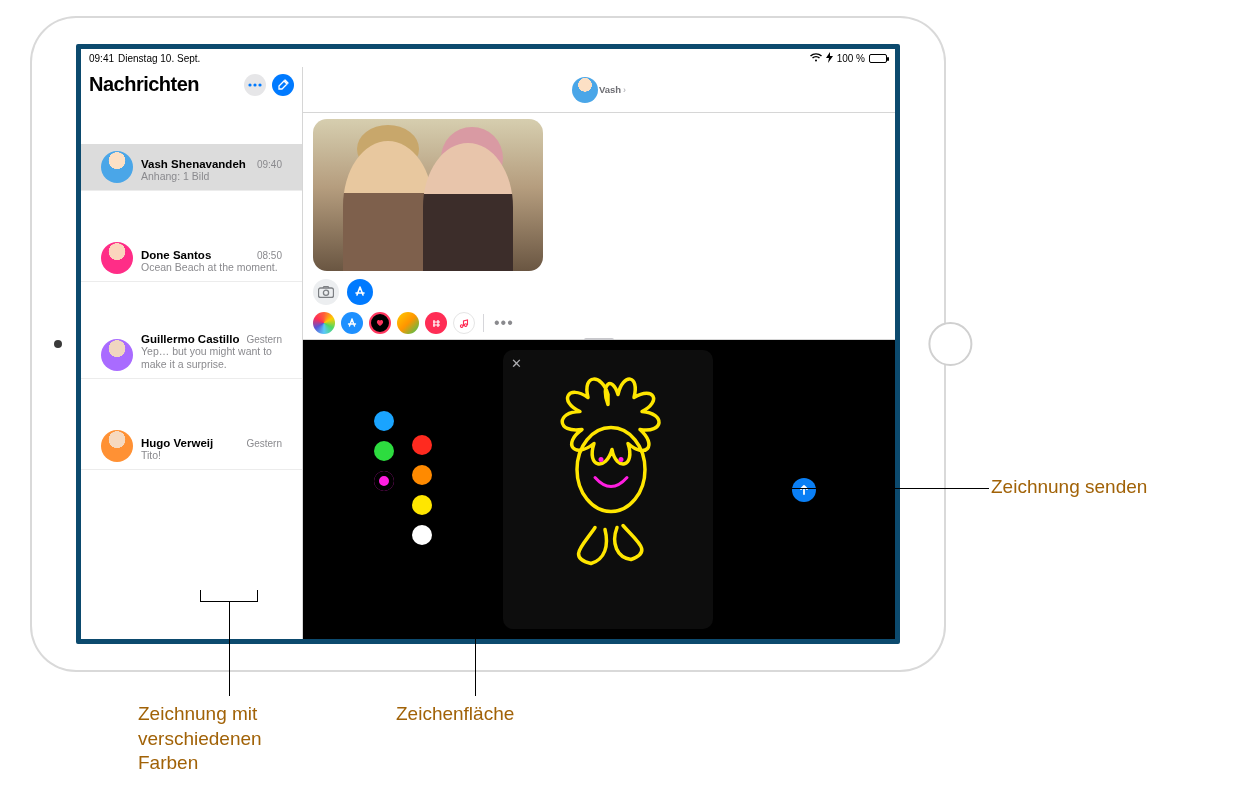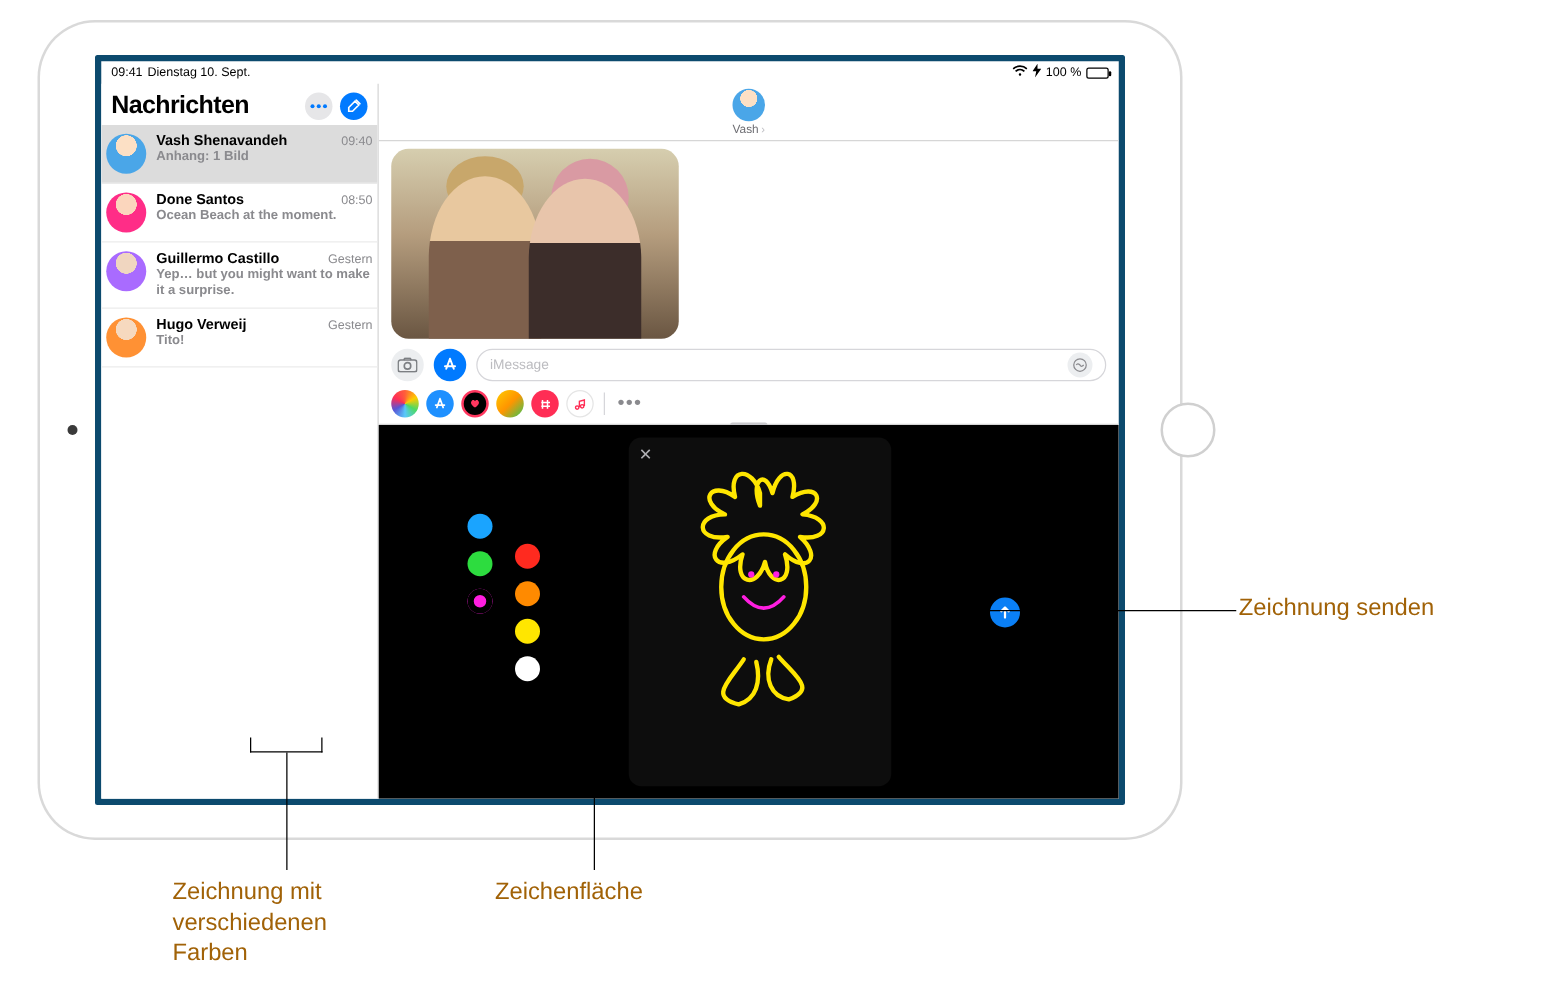--- a/index.html
+++ b/index.html
@@ -111,53 +111,54 @@
     display: flex; align-items: center; justify-content: center;
     font-size: 12px;
     color: #007aff;
   }
   .circle-btn.gray { background: #e6e6e8; }
   .circle-btn.blue { background: #007aff; color: #fff; }
 
   .convo-list { flex: 1; overflow: hidden; }
   .convo {
     display: flex;
-    padding: 7px 4px;
+    padding: 7px 20px;
     gap: 8px;
     border-bottom: 1px solid #ececec;
-    align-items: flex-start;
+    align-items: flex-end;
+    margin-top: 44px;
   }
   .convo.active { background: #dcdcdc; }
   .avatar {
     width: 32px; height: 32px;
     border-radius: 50%;
     flex-shrink: 0;
   }
   .convo-body { flex: 1; min-width: 0; }
   .convo-top { display: flex; justify-content: space-between; align-items: baseline; }
   .convo-name { font-size: 11.5px; font-weight: 600; }
   .convo-time { font-size: 10px; color: #8a8a8e; }
-  .convo-preview { font-size: 10.5px; color: #8a8a8e; line-height: 1.25; font-weight: bold; }
+  .convo-preview { font-size: 10.5px; color: #8a8a8e; line-height: 1.25; }
 
   .main-pane {
     flex: 1;
     display: flex;
     flex-direction: column;
     min-width: 0;
   }
   .chat-header {
     height: 46px;
     display: flex;
     align-items: center;
     justify-content: center;
     border-bottom: 1px solid #d6d6d6;
     position: relative;
   }
   .contact-stack {
-    display: flex; flex-direction: column; align-items: center; gap: 1px;
+    display: flex; gap: 1px; font-weight: bold;
   }
   .contact-avatar { width: 26px; height: 26px; border-radius: 50%; }
   .contact-name-row { display: flex; align-items: center; gap: 2px; font-size: 9.5px; color: #6e6e73; }
   .chevron { font-size: 9px; color: #bdbdc2; }
 
   .chat-body {
     flex: 0 0 auto;
     padding: 6px 10px 4px 10px;
   }
   .photo-bubble {
@@ -429,29 +430,20 @@
                 <rect x="0.5" y="2" width="15" height="9.5" rx="2" fill="none" stroke="#7c7f83" stroke-width="1.3"></rect>
                 <path d="M5 2 l1-1.5 h4 l1 1.5" fill="none" stroke="#7c7f83" stroke-width="1.3"></path>
                 <circle cx="8" cy="6.7" r="2.6" fill="none" stroke="#7c7f83" stroke-width="1.3"></circle>
               </svg>
           </div>
           <div class="input-icon appstore-icon">
             <svg width="14" height="14" viewBox="0 0 14 14">
                 <path d="M7 2 L4 10 M7 2 L10 10 M3 8 h8" stroke="#fff" stroke-width="1.6" stroke-linecap="round"></path>
               </svg>
           </div>
-          <div class="text-field">
-            <span>iMessage</span>
-            <span class="mic-icon">
-              <svg width="12" height="12" viewBox="0 0 12 12">
-                  <circle cx="6" cy="6" r="5" fill="none" stroke="#8a8a8e" stroke-width="1"></circle>
-                  <path d="M3 6 q1 -2 3 0 q1 2 3 0" fill="none" stroke="#8a8a8e" stroke-width="1"></path>
-                </svg>
-            </span>
-          </div>
         </div>
 
         <div class="app-tray">
           <div class="tray-icon" style="background:conic-gradient(#ff5e3a,#ffcc00,#4cd964,#5ac8fa,#5856d6,#ff2d55,#ff5e3a);"></div>
           <div class="tray-icon" style="background:#1e90ff;">
             <svg width="12" height="12" viewBox="0 0 12 12">
                 <path d="M6 2 L3.5 9 M6 2 L8.5 9 M2.5 7 h7" stroke="#fff" stroke-width="1.4" stroke-linecap="round"></path>
               </svg>
           </div>
           <div class="tray-icon" style="background:#000;border:2px solid #ff375f;">

